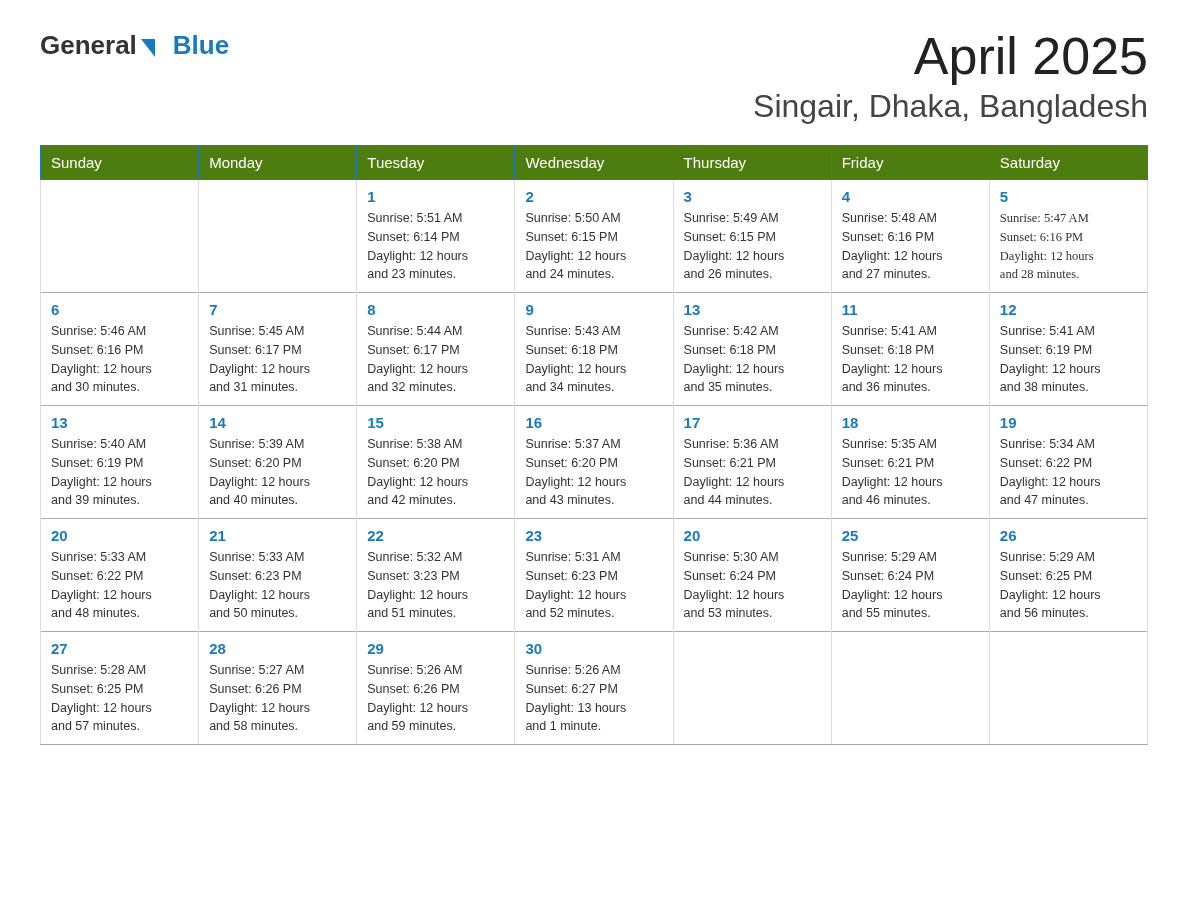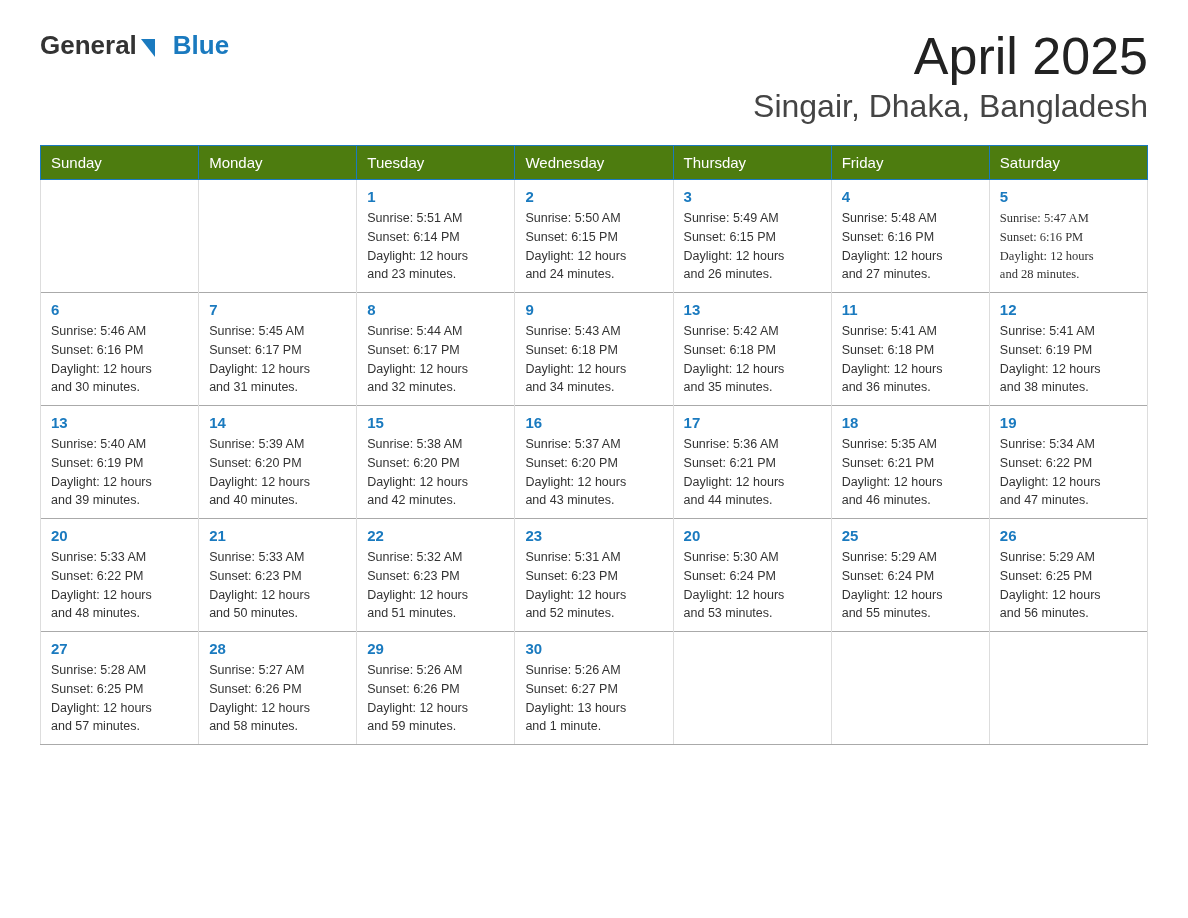--- a/index.html
+++ b/index.html
@@ -289,21 +289,21 @@
         <td>
           <div class="day-number">21</div>
           <div class="day-info" style="white-space: pre-line;">Sunrise: 5:33 AM
 Sunset: 6:23 PM
 Daylight: 12 hours
 and 50 minutes.</div>
         </td>
         <td>
           <div class="day-number">22</div>
           <div class="day-info" style="white-space: pre-line;">Sunrise: 5:32 AM
-Sunset: 6:23 PM
+Sunset: 3:23 PM
 Daylight: 12 hours
 and 51 minutes.</div>
         </td>
         <td>
           <div class="day-number">23</div>
           <div class="day-info" style="white-space: pre-line;">Sunrise: 5:31 AM
 Sunset: 6:23 PM
 Daylight: 12 hours
 and 52 minutes.</div>
         </td>

